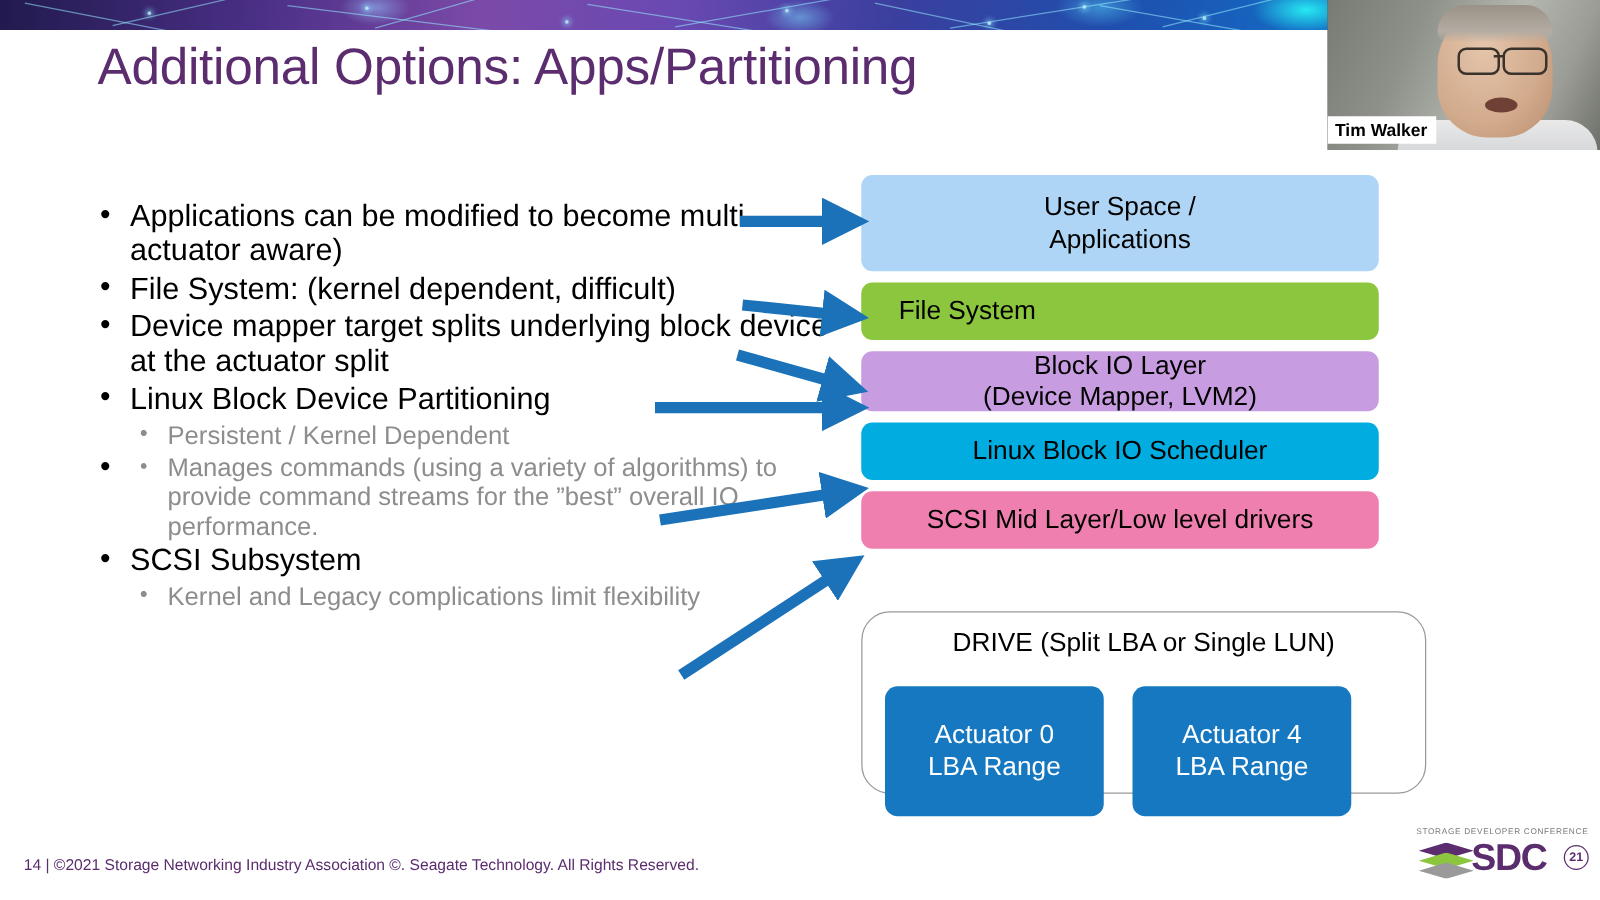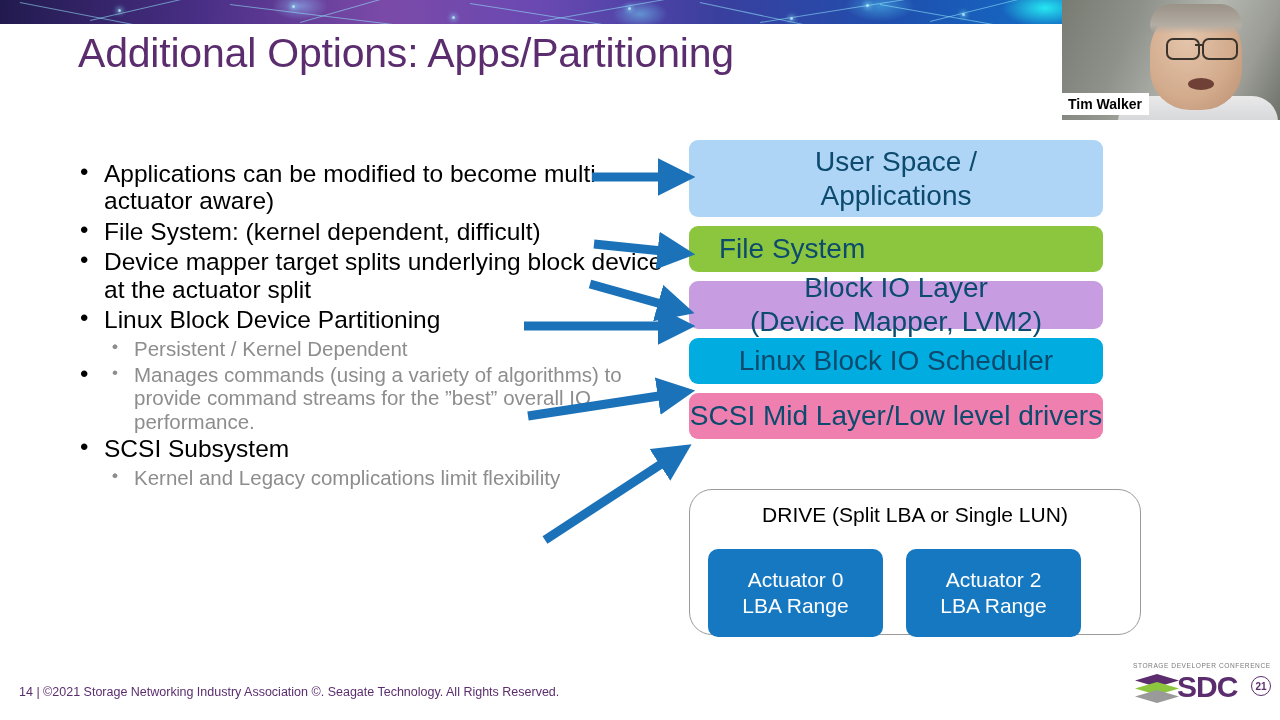--- a/index.html
+++ b/index.html
@@ -35,31 +35,31 @@
   .b1{position:relative;padding-left:32px;margin-bottom:3px;font-size:24.5px;color:#000;line-height:1.12;}
   .b1 > .dot{position:absolute;left:8px;top:-1px;font-size:24px;line-height:1.12;color:#000;}
   .b2{position:relative;padding-left:62px;margin:2px 0;font-size:20.5px;color:#8d8d8d;line-height:1.14;}
   .b2 > .dot{position:absolute;left:40px;top:0px;font-size:17px;line-height:1.2;color:#8d8d8d;}
 
   
   #stack{position:absolute;left:689px;top:140px;width:414px;}
   .layer{
     border-radius:9px;margin-bottom:9px;
     display:flex;align-items:center;justify-content:center;
-    font-size:28px;color:#0c4a6e;text-align:center;line-height:1.2;
+    font-size:21px;color:#000000;text-align:center;line-height:1.2;
   }
   .layer.left{justify-content:flex-start;padding-left:30px;text-align:right;}
 
   #drivebox{
     position:absolute;left:689px;top:489px;width:452px;height:146px;
     border:1.6px solid #9a9a9a;border-radius:23px;background:#fff;box-sizing:border-box;
   }
   #drivelabel{position:absolute;left:0;top:13px;width:100%;text-align:center;font-size:21px;color:#000;}
   .actuator{
-    position:absolute;top:549px;width:175px;height:88px;
+    position:absolute;top:549px;width:175px;height:104px;
     background:#1578c0;border-radius:10px;color:#fff;font-size:21px;
     display:flex;flex-direction:column;align-items:center;justify-content:center;line-height:1.22;
   }
 
   
   #arrows{position:absolute;left:0;top:0;width:1280px;height:720px;pointer-events:none;}
 
   
   #webcam{
     position:absolute;left:1062px;top:0;width:218px;height:120px;overflow:hidden;
@@ -161,21 +161,21 @@
   </div>
 
 <div id="drivebox">
   <div id="drivelabel">DRIVE (Split LBA or Single LUN)</div>
 </div>
 <div class="actuator" id="act0" style="left:708px;">
   <span>Actuator 0</span>
   <span>LBA Range</span>
 </div>
 <div class="actuator" id="act1" style="left:906px;">
-  <span>Actuator 2</span>
+  <span>Actuator 4</span>
   <span>LBA Range</span>
 </div>
 
 <svg id="arrows" viewBox="0 0 1280 720">
   <defs>
     <marker id="ah" markerWidth="4.2" markerHeight="4.2" refX="1.6" refY="2.1" orient="auto">
       <path d="M0,0 L4.2,2.1 L0,4.2 z" fill="#1b72b8"></path>
     </marker>
   </defs>
   <g stroke="#1b72b8" stroke-width="9" fill="none" marker-end="url(#ah)">

